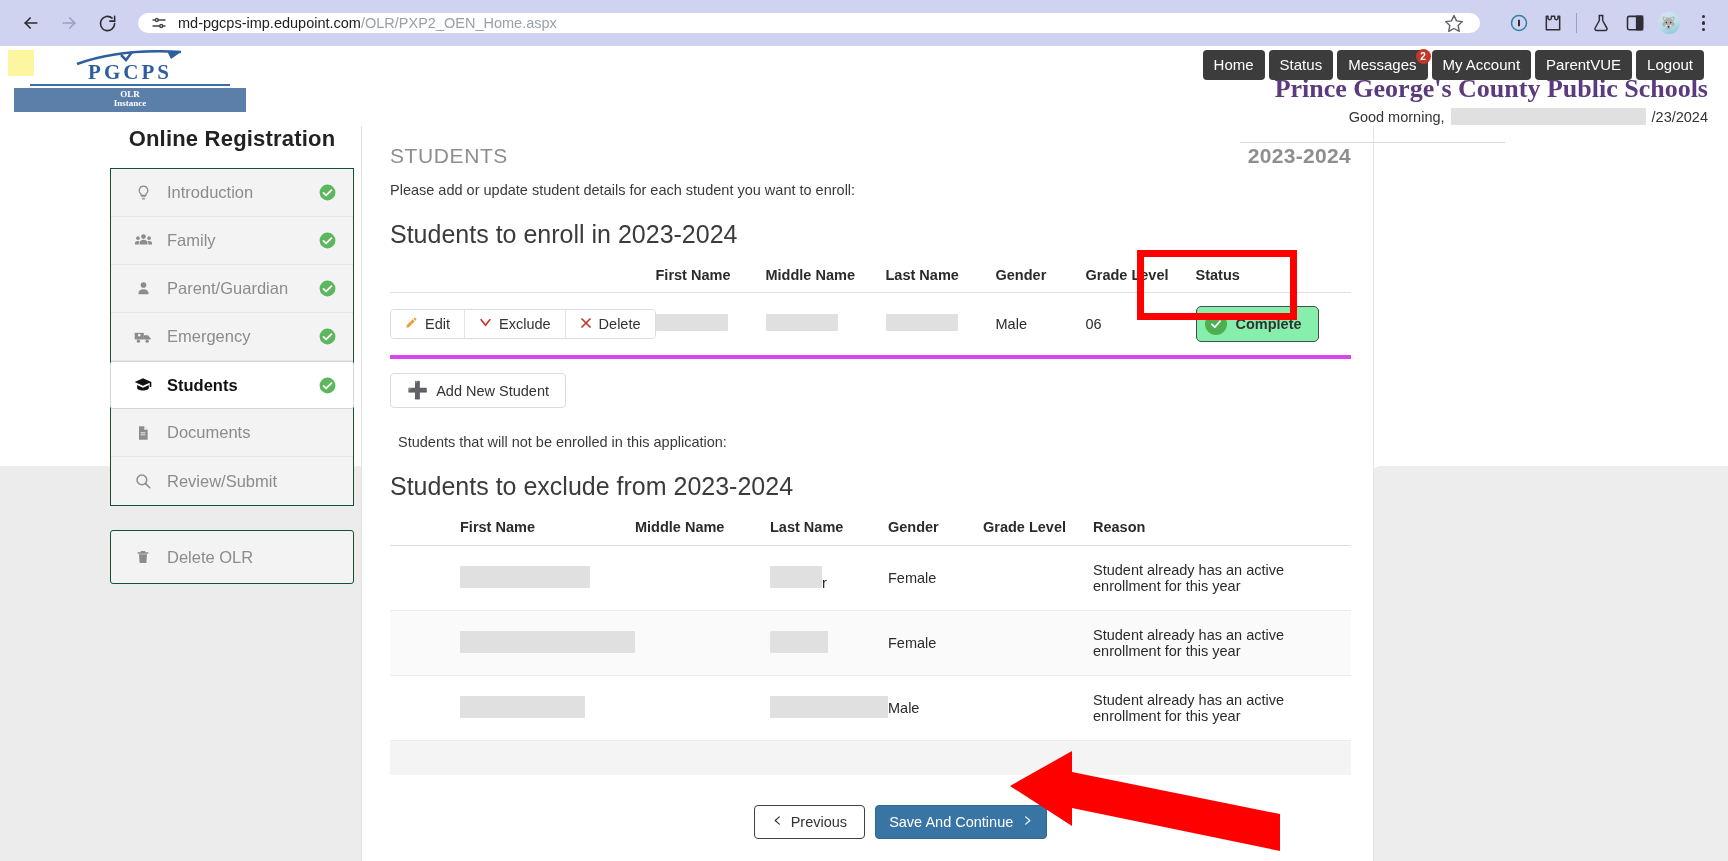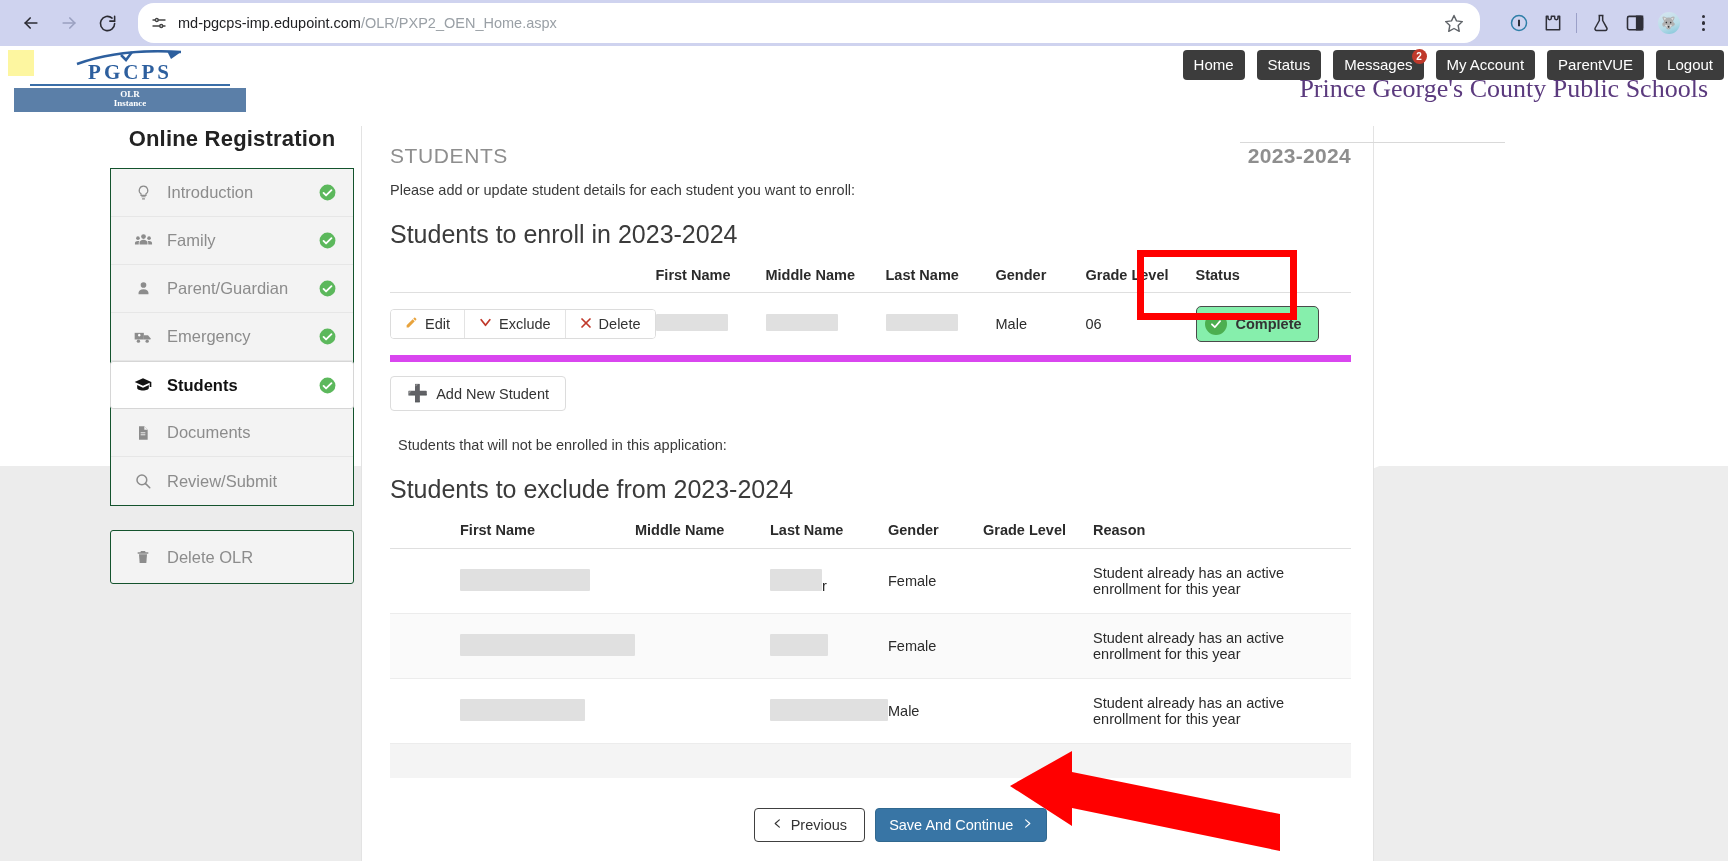--- a/index.html
+++ b/index.html
@@ -21,21 +21,21 @@
   }
   .nav-btn {
     width: 34px; height: 34px;
     display: flex; align-items: center; justify-content: center;
     border-radius: 50%;
     color: #2b2b33;
   }
   .nav-btn svg { display: block; }
   .omnibox {
     flex: 1;
-    height: 40px;
+    height: 20px;
     background: #ffffff;
     border-radius: 16px;
     display: flex;
     align-items: center;
     padding: 0 12px;
     margin: 0 10px;
     gap: 10px;
     min-width: 0;
   }
   .omnibox-icon { width: 18px; height: 18px; flex: none; color: #444; }
@@ -88,23 +88,23 @@
   .swoosh-mask {
     position: absolute; left: 0; top: 0;
     width: 1728px; height: 420px;
     background: #fff;
     z-index: 1;
   }
 
   
   .portal-nav {
     position: absolute;
-    right: 4px; top: 4px;
+    right: 24px; top: 4px;
     display: flex;
-    gap: 12px;
+    gap: 4px;
     z-index: 6;
   }
   .portal-nav a {
     background: #3c3c3c;
     color: #fff;
     font-size: 15px;
     padding: 6px 11px 7px;
     border-radius: 4px;
     text-decoration: none;
     position: relative;
@@ -171,21 +171,21 @@
     font-weight: bold;
     line-height: 1.05;
     padding: 2px 0 3px;
     font-family: "Liberation Serif", serif;
   }
   .school-title {
     position: absolute;
     right: 20px; top: 28px;
     color: #5b3a7e;
     font-family: "Liberation Serif", serif;
-    font-weight: normal;
+    font-weight: bold;
     font-size: 26px;
     white-space: nowrap;
   }
   .greeting {
     position: absolute;
     right: 20px; top: 62px;
     font-size: 14.5px;
     color: #333;
     display: flex;
     align-items: center;
@@ -303,21 +303,21 @@
     color: #2b2b2b;
     font-weight: bold;
     text-align: left;
     padding: 0 0 9px 0;
     border-bottom: 1px solid #dfdfdf;
   }
   .enroll-table td {
     padding: 13px 0;
     font-size: 14.5px;
     color: #2b2b2b;
-    border-bottom: 7px solid #d946ef;
+    border-bottom: 4px solid #d946ef;
     vertical-align: middle;
   }
   .btn-group {
     display: inline-flex;
     border: 1px solid #dcdcdc;
     border-radius: 4px;
     overflow: hidden;
     background: #fff;
   }
   .btn-group button {
@@ -549,20 +549,25 @@
         </svg>
         <span>PGCPS</span>
       </div>
       <div class="logo-rule"></div>
       <div class="logo-band">
         <div>OLR</div>
         <div>Instance</div>
       </div>
     </div>
     <div class="school-title">Prince George's County Public Schools</div>
+    <div class="greeting">
+      <span>Good morning,</span>
+      <span class="redact" style="width:195px"></span>
+      <span>/23/2024</span>
+    </div>
     <div class="header-rule"></div>
   </div>
 
   <div class="layout">
 
     <div class="sidebar">
       <div class="sidebar-title">Online Registration</div>
 
       <div class="nav-group">
 

